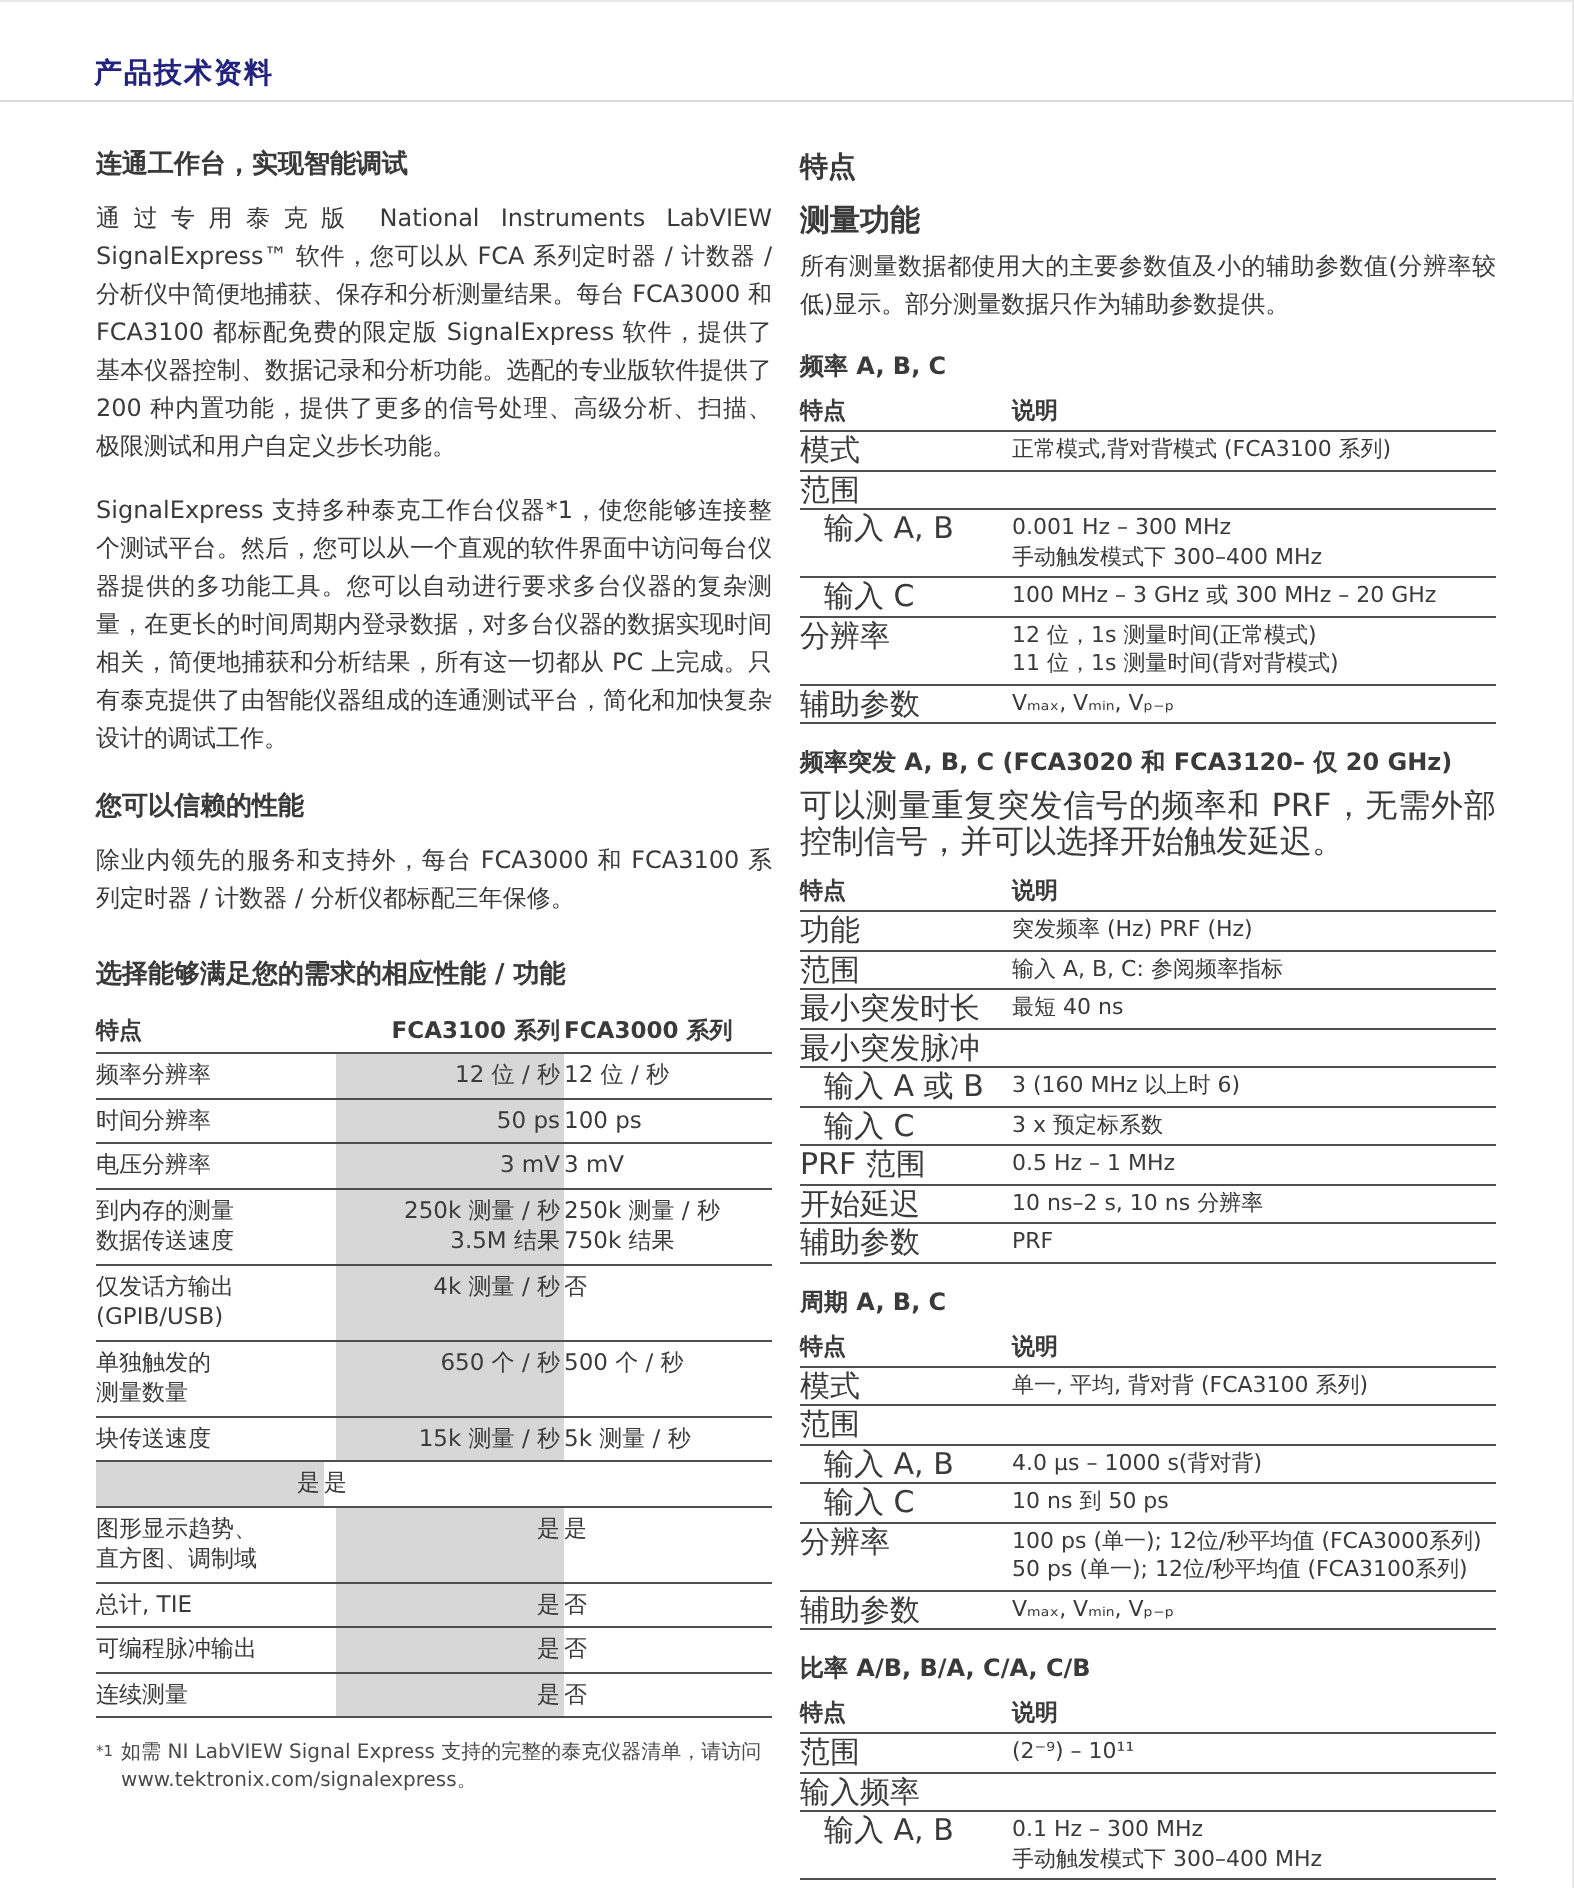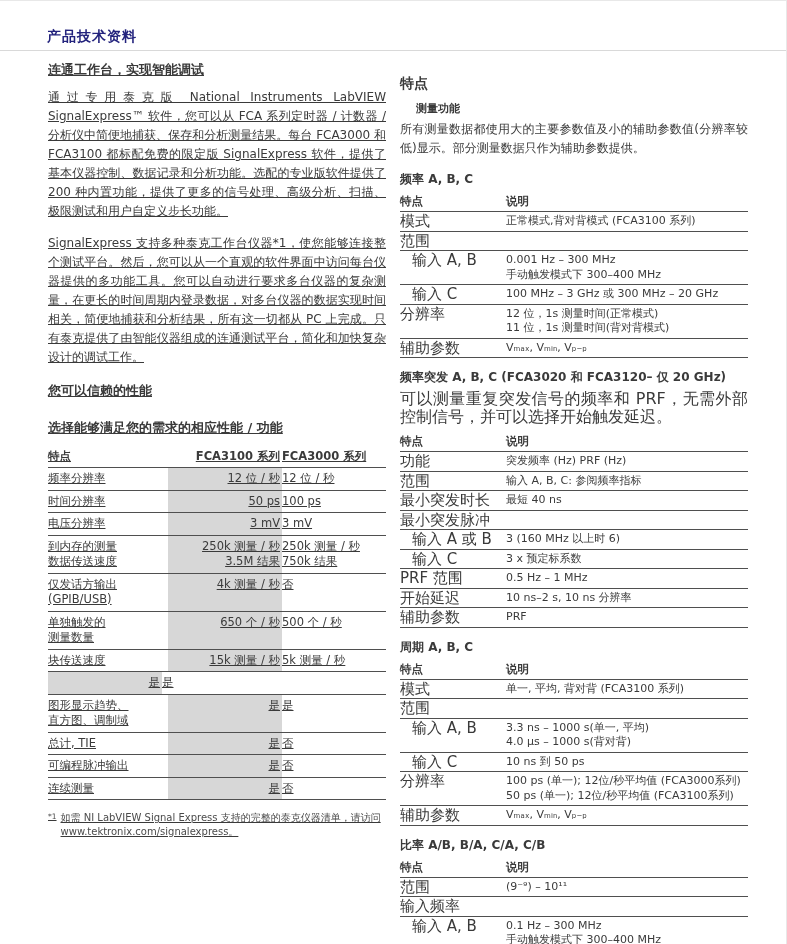--- a/index.html
+++ b/index.html
@@ -8,27 +8,27 @@
     font-family:"DejaVu Sans","Liberation Sans",sans-serif;
     color:var(--text,#3a3a3a);
     position:relative;
   }
   .page{position:absolute;inset:0;border:1px solid #e8e8e8;border-left:none;border-bottom:none;}
   .doc-header{
     position:absolute;left:47px;top:27px;
     color:var(--accent,#23237d);font-weight:bold;font-size:14px;letter-spacing:1px;
   }
   .header-rule{position:absolute;left:0;right:0;top:49px;border-top:1px solid var(--rule,#d9d9d9);}
-  .col-left{position:absolute;left:48px;top:60px;width:338px;text-decoration:underline;}
+  .col-left{position:absolute;left:48px;top:72px;width:338px;}
   .col-right{position:absolute;left:400px;top:74px;width:348px;}
 
   h1,h2,h3,p{margin:0;padding:0;font-weight:normal;}
   .h-big{font-size:14px;font-weight:bold;margin:0 0 8px;}
   .h-sec{font-size:13px;font-weight:bold;margin:0 0 9px;}
-  .h-sub{font-size:11px;font-weight:bold;margin:0 16px 4px;}
+  .h-sub{font-size:15px;font-weight:bold;margin:0 0 4px;}
   .body-p{font-size:12px;line-height:19px;margin:0 0 13px;text-align:justify;}
   .mt16{margin-top:15px;}
   .mt20{margin-top:19px;}
 
   
   .comp-table{margin-top:2px;font-size:11.5px;}
   .crow{display:flex;border-bottom:1px solid var(--line,#4f4f4f);}
   .ccell{padding:3px 2px 3px 0;}
   .c0{width:118px;flex:none;}
   .c1{width:112px;flex:none;text-align:right;}
@@ -60,20 +60,21 @@
 <div class="page">
   <div class="doc-header">产品技术资料</div>
   <div class="header-rule"></div>
 
   <div class="col-left">
     <h2 class="h-sec">连通工作台，实现智能调试</h2>
     <p class="body-p">通过专用泰克版 National Instruments LabVIEW SignalExpress™ 软件，您可以从 FCA 系列定时器 / 计数器 / 分析仪中简便地捕获、保存和分析测量结果。每台 FCA3000 和 FCA3100 都标配免费的限定版 SignalExpress 软件，提供了基本仪器控制、数据记录和分析功能。选配的专业版软件提供了 200 种内置功能，提供了更多的信号处理、高级分析、扫描、极限测试和用户自定义步长功能。</p>
     <p class="body-p">SignalExpress 支持多种泰克工作台仪器*1，使您能够连接整个测试平台。然后，您可以从一个直观的软件界面中访问每台仪器提供的多功能工具。您可以自动进行要求多台仪器的复杂测量，在更长的时间周期内登录数据，对多台仪器的数据实现时间相关，简便地捕获和分析结果，所有这一切都从 PC 上完成。只有泰克提供了由智能仪器组成的连通测试平台，简化和加快复杂设计的调试工作。</p>
 
     <h2 class="h-sec mt16">您可以信赖的性能</h2>
+    <p class="body-p">除业内领先的服务和支持外，每台 FCA3000 和 FCA3100 系列定时器 / 计数器 / 分析仪都标配三年保修。</p>
 
     <h2 class="h-sec mt20">选择能够满足您的需求的相应性能 / 功能</h2>
     <div class="comp-table">
         <div class="crow chead">
           <div class="ccell c0">特点</div>
           <div class="ccell c1">FCA3100 系列</div>
           <div class="ccell c2">FCA3000 系列</div>
         </div>
         <div class="crow">
           <div class="ccell c0">
@@ -343,21 +344,20 @@
             <div class="sline">单一, 平均, 背对背 (FCA3100 系列)</div>
           </div>
         </div>
         <div class="srow">
           <div class="slabel">范围</div>
           <div class="sdesc"></div>
         </div>
         <div class="srow">
           <div class="slabel indent">输入 A, B</div>
           <div class="sdesc">
-            <div class="sline">3.3 ns – 1000 s(单一, 平均)</div>
             <div class="sline">4.0 μs – 1000 s(背对背)</div>
           </div>
         </div>
         <div class="srow">
           <div class="slabel indent">输入 C</div>
           <div class="sdesc">
             <div class="sline">10 ns 到 50 ps</div>
           </div>
         </div>
         <div class="srow">
@@ -377,21 +377,21 @@
 
     <div class="spec-title">比率 A/B, B/A, C/A, C/B</div>
     <div class="spec-table">
         <div class="srow shead">
           <div class="slabel">特点</div>
           <div class="sdesc">说明</div>
         </div>
         <div class="srow">
           <div class="slabel">范围</div>
           <div class="sdesc">
-            <div class="sline">(9⁻⁹) – 10¹¹</div>
+            <div class="sline">(2⁻⁹) – 10¹¹</div>
           </div>
         </div>
         <div class="srow">
           <div class="slabel">输入频率</div>
           <div class="sdesc"></div>
         </div>
         <div class="srow">
           <div class="slabel indent">输入 A, B</div>
           <div class="sdesc">
             <div class="sline">0.1 Hz – 300 MHz</div>

